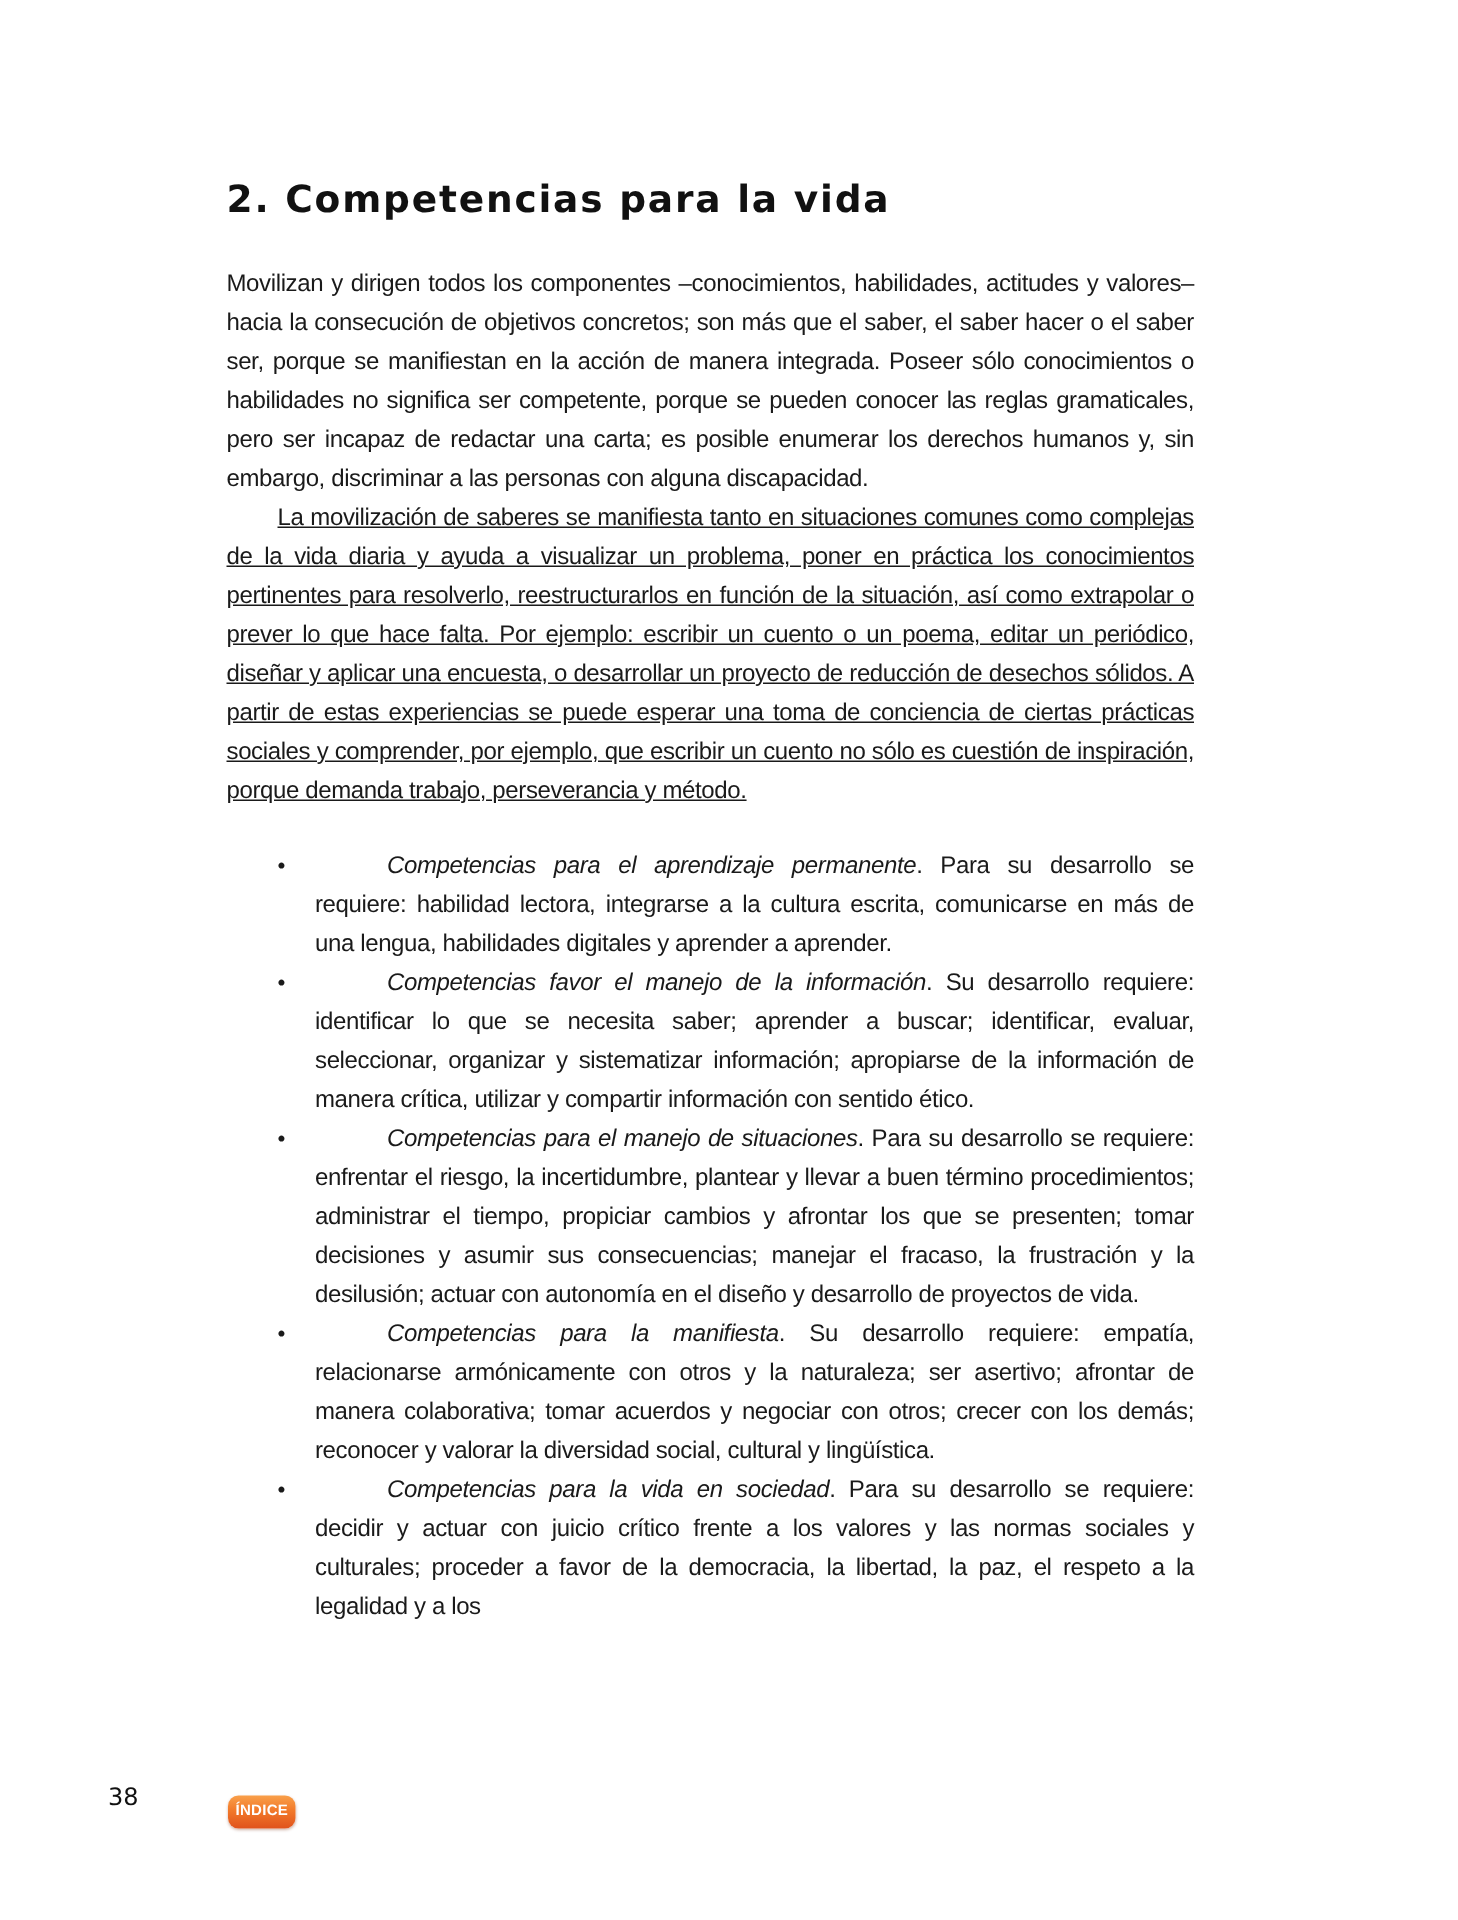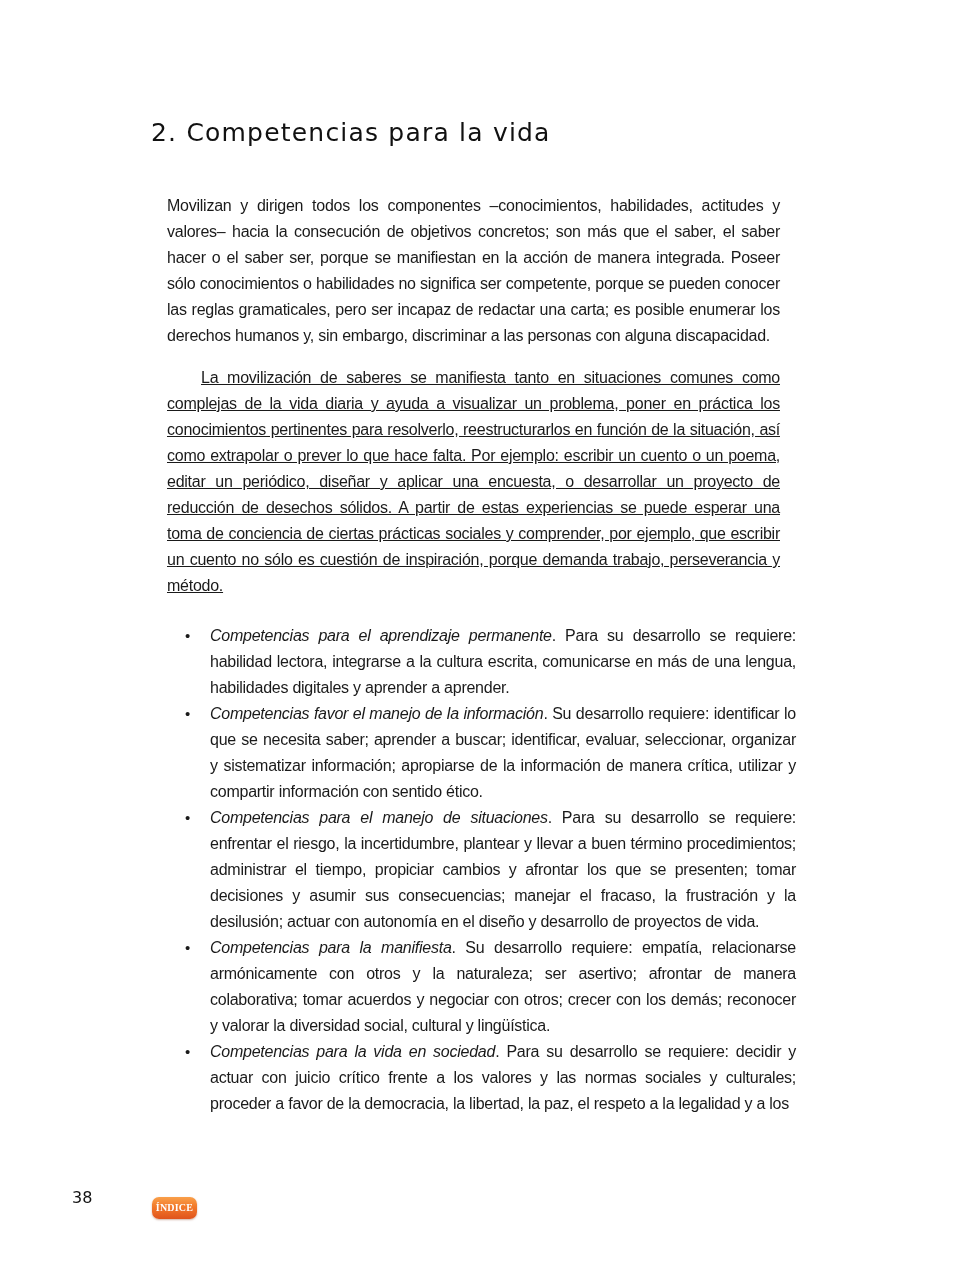--- a/index.html
+++ b/index.html
@@ -14,38 +14,38 @@
       overflow: hidden;
       color: #1a1a1a;
       font-family: "Liberation Sans", sans-serif;
     }
     .page-title {
       position: absolute;
       left: 151px;
       top: 118px;
       margin: 0;
       font-family: "DejaVu Sans", sans-serif;
-      font-weight: normal;
+      font-weight: bold;
       font-size: 25px;
       letter-spacing: 1.2px;
       color: #111;
       text-align: right;
     }
     .content {
       position: absolute;
       left: 151px;
       top: 177px;
       width: 645px;
       font-size: 16px;
       line-height: 26px;
       text-align: justify;
       letter-spacing: -0.25px;
     }
     .content p {
-      margin: 16px;
+      margin: 0;
     }
     .content p.indent {
       text-indent: 34px;
       text-decoration: underline;
     }
     .bullet-list {
       list-style: none;
       margin: 24px 0 0 0;
       padding: 0 0 0 59px;
     }
@@ -54,40 +54,41 @@
       margin: 0;
     }
     .bullet-list li .bullet {
       position: absolute;
       left: -25px;
       top: 0;
       font-size: 15px;
     }
     .bullet-list li em {
       font-style: italic;
+      margin-left: 48px;
     }
     .page-number {
       position: absolute;
       left: 72px;
       top: 1188px;
       font-family: "DejaVu Sans", sans-serif;
       font-size: 16px;
       color: #111;
     }
     .index-button {
       position: absolute;
       left: 152px;
       top: 1197px;
       width: 45px;
       height: 22px;
       border-radius: 7px;
       background: linear-gradient(to bottom, #f9a04a 0%, #f2792a 45%, #e0531c 100%);
       box-shadow: 0 1px 2px rgba(120, 40, 0, 0.35);
       color: #ffffff;
-      font-family: Liberation Serif, serif;
+      font-family: Liberation Sans, sans-serif;
       font-weight: bold;
       font-size: 10px;
       line-height: 22px;
       text-align: center;
       letter-spacing: 0.2px;
       cursor: pointer;
     }
   </style>
 </head>
 <body>

